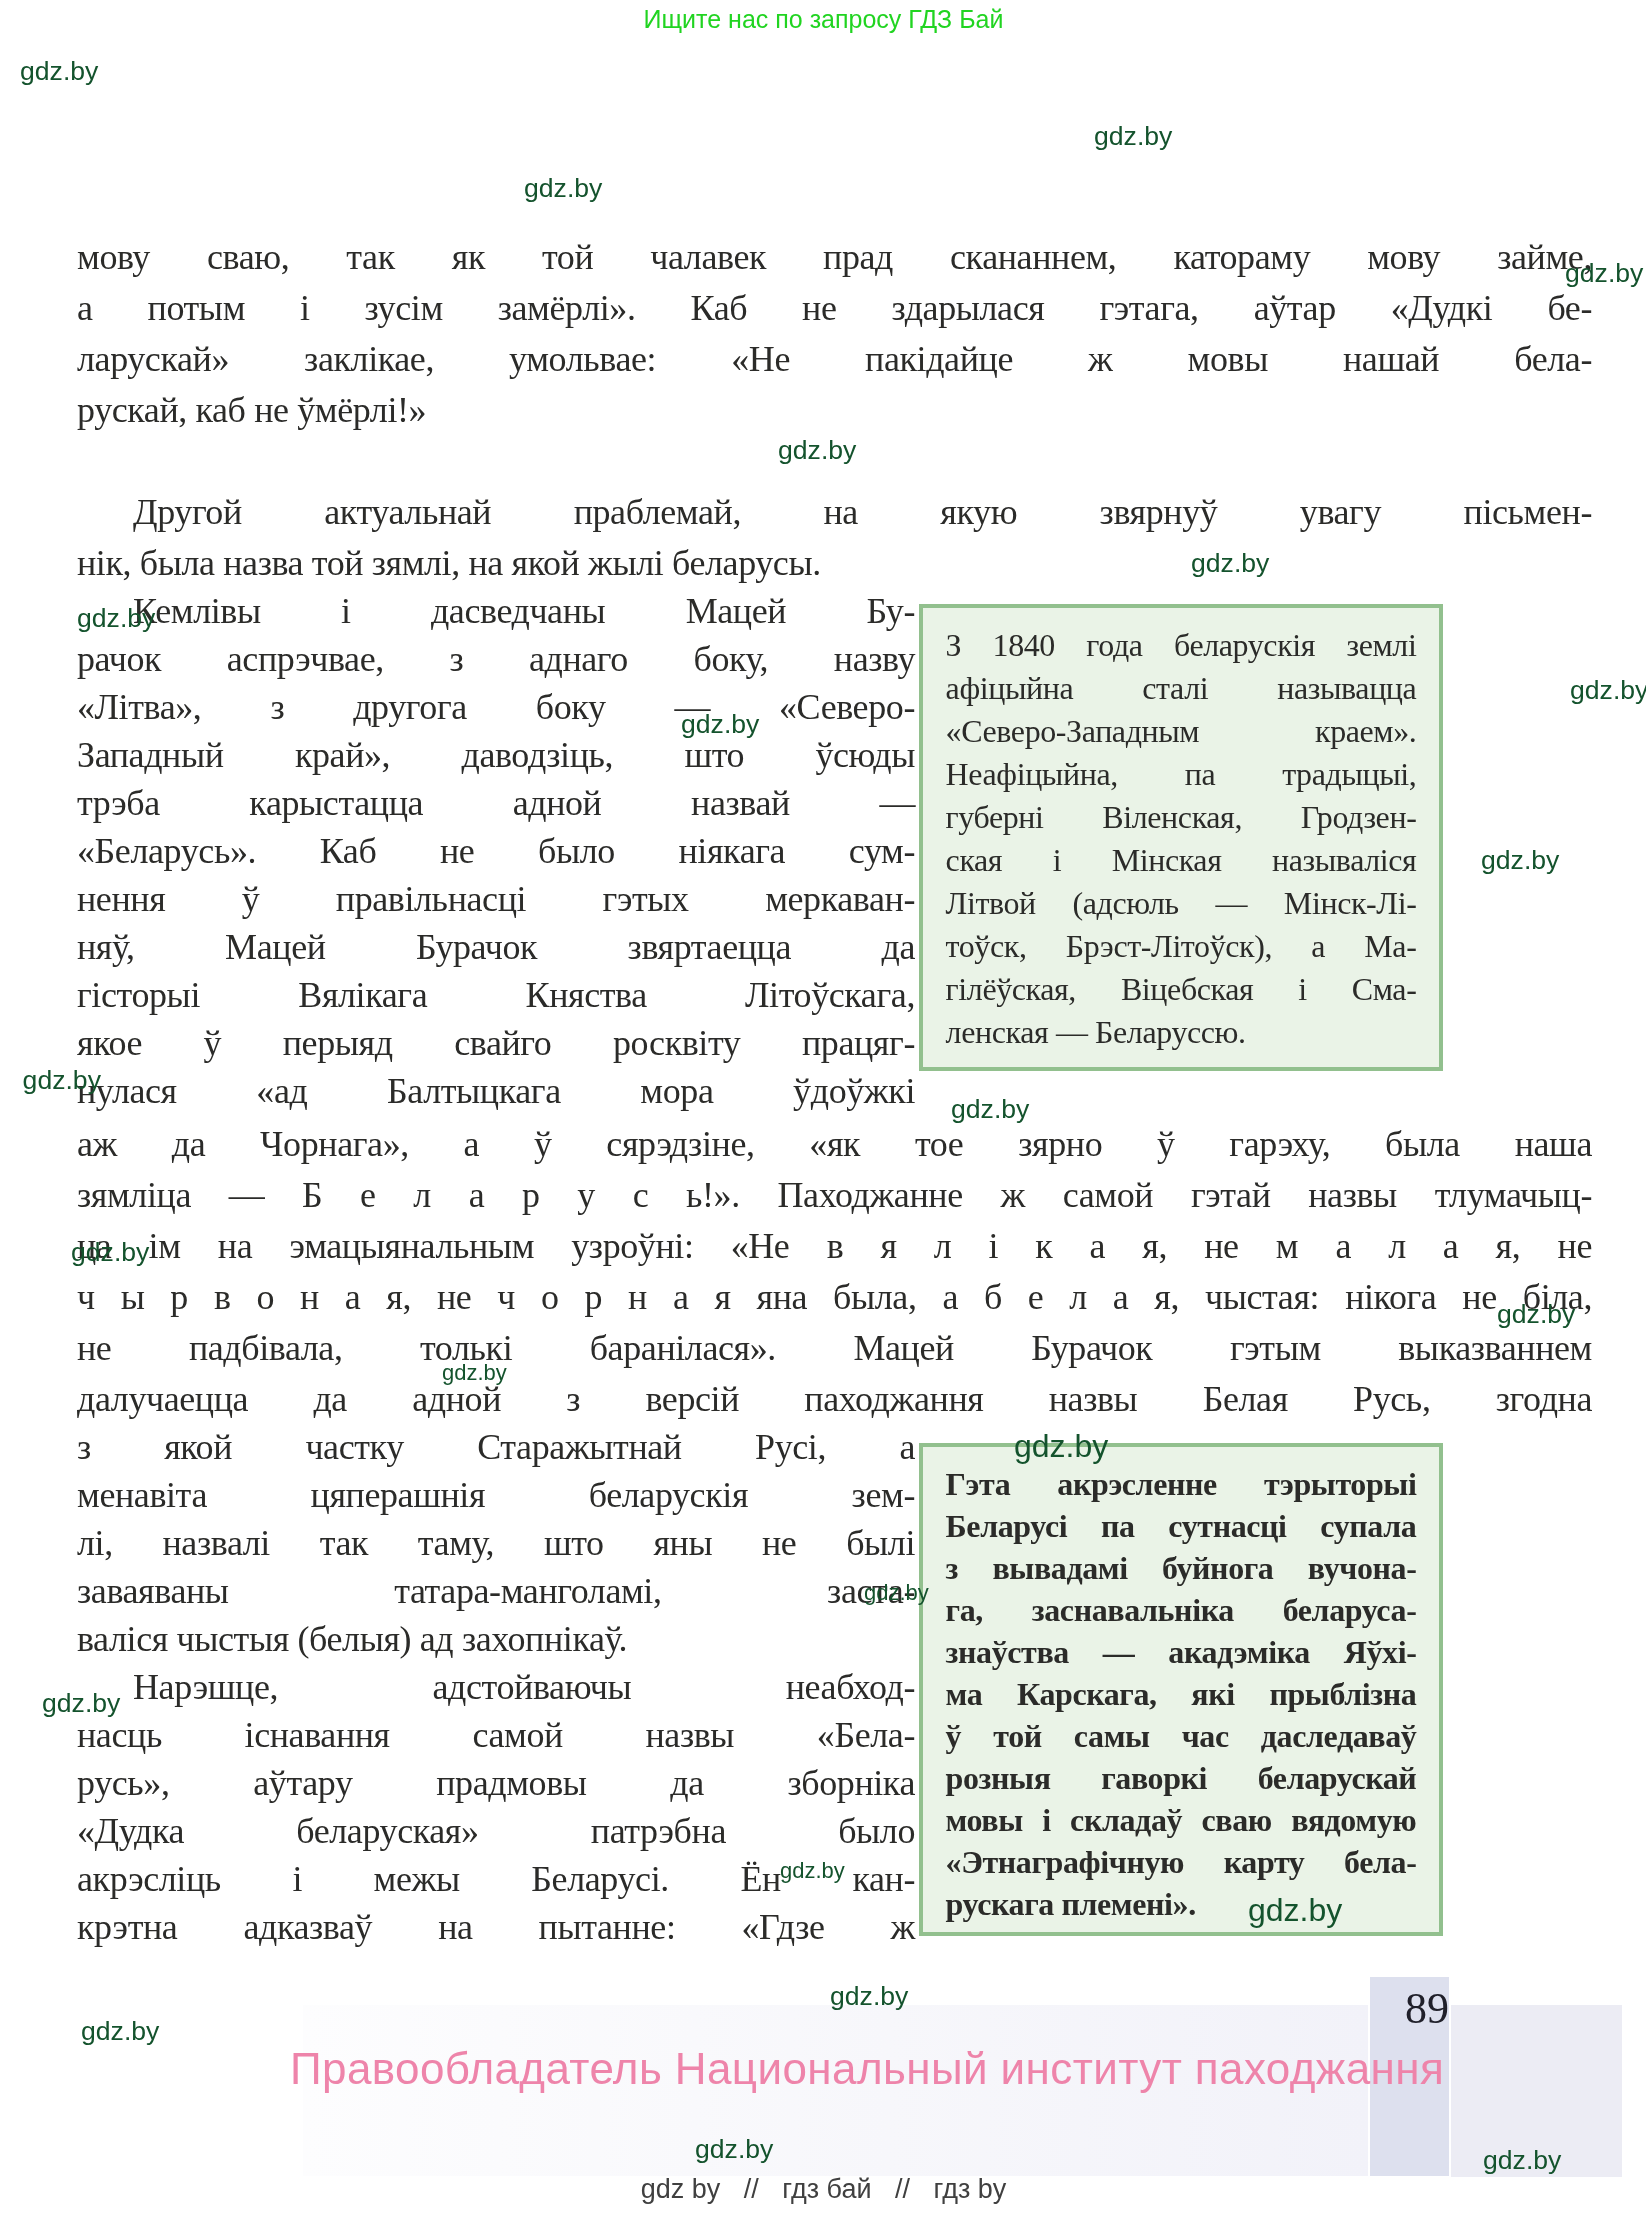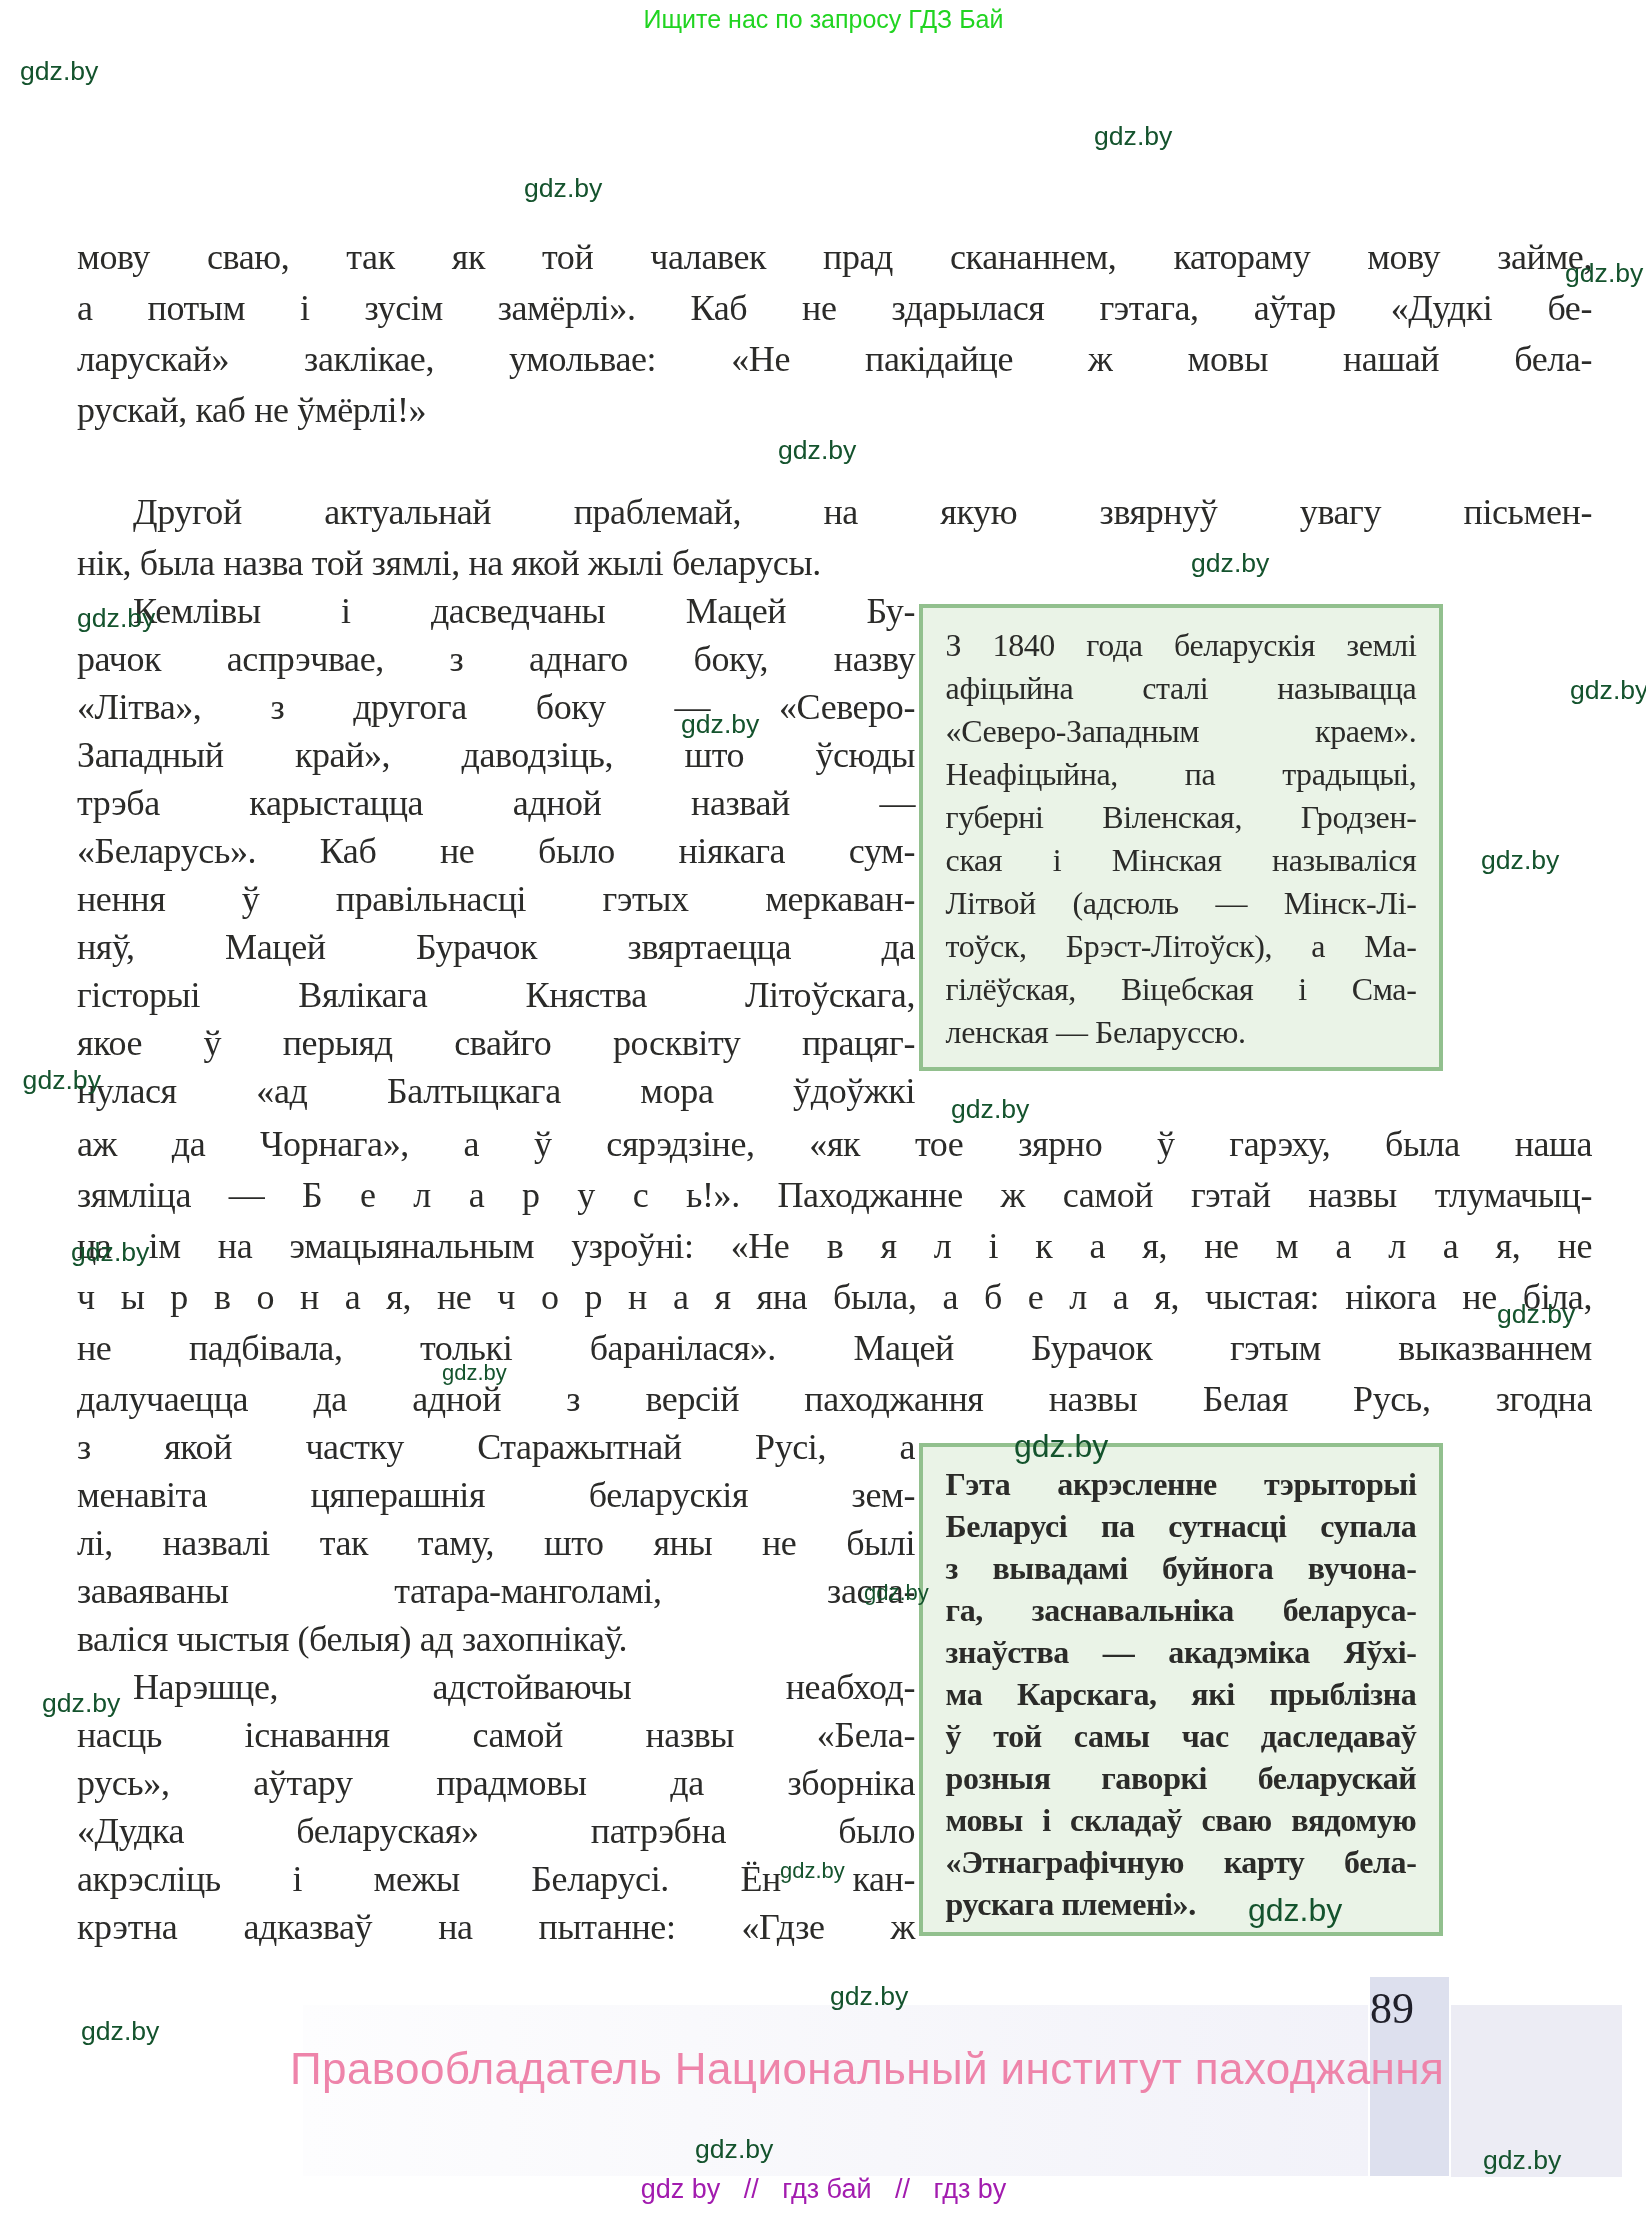--- a/index.html
+++ b/index.html
@@ -25,30 +25,30 @@
            box-sizing:border-box;padding:16px 22.6px;z-index:1;}
   .infobox .ln{font-size:32px;letter-spacing:-0.4px;}
   #box1{top:604px;height:467px;}
   #box1 .ln{line-height:43px;}
   #box2{top:1443px;height:493px;font-weight:bold;}
   #box2 .ln{line-height:42px;}
 
   .panelA{position:absolute;left:303px;top:2005px;width:1065px;height:171px;
           background:linear-gradient(90deg,#fdfdfe 0%,#f7f7fb 55%,#f2f2f9 100%);}
   .stripB{position:absolute;left:1370px;top:1977px;width:79px;height:199px;background:#dde0ee;
-          text-align:left;}
+          text-align:right;}
   .pagenum{font-size:44px;color:#20202a;margin-top:6.4px;}
   .panelC{position:absolute;left:1451px;top:2005px;width:171px;height:172px;background:#ececf4;}
 
   .copyright{position:absolute;left:290px;top:2044px;width:1072px;text-align:center;
              font-family:"Liberation Sans",sans-serif;font-size:44px;color:#ee84aa;
              letter-spacing:0.4px;z-index:2;white-space:nowrap;}
 
   .footer-links{position:absolute;left:50%;transform:translateX(-50%);top:2174px;
-                font-family:"Liberation Sans",sans-serif;font-size:27px;color:#a21caf;
+                font-family:"Liberation Sans",sans-serif;font-size:27px;color:#404040;
                 white-space:nowrap;z-index:6;}
   .footer-links span{margin:0 8px;}
 </style>
 </head>
 <body>
 
 <div class="page">
 
   <div class="promo">Ищите нас по запросу ГДЗ Бай</div>
 

